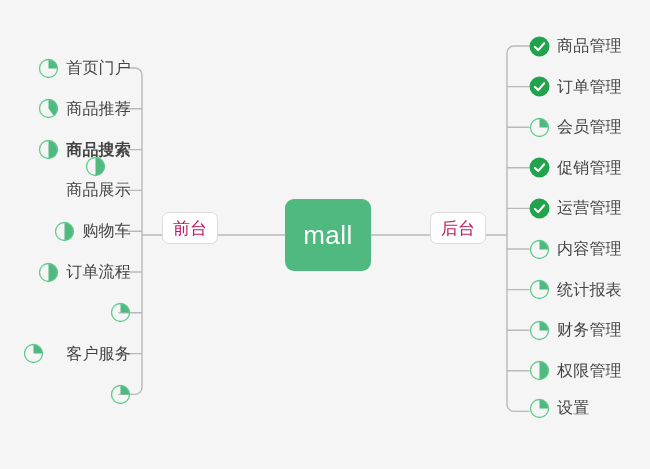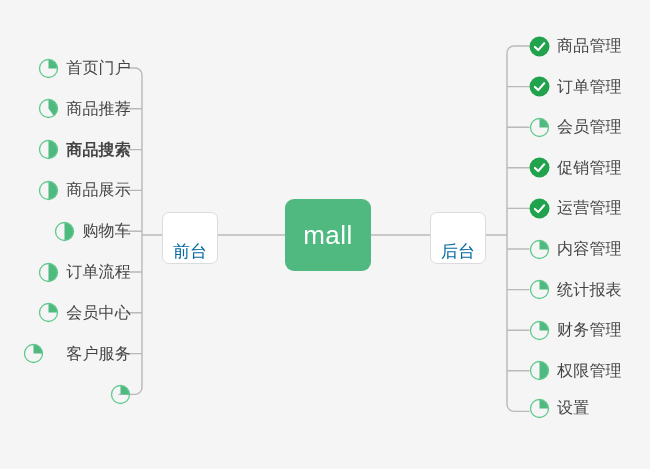--- a/index.html
+++ b/index.html
@@ -72,26 +72,25 @@
     display: flex;
     align-items: center;
     justify-content: center;
     box-sizing: border-box;
   }
   .node-side {
     background: #ffffff;
     border: 1px solid #dcdcdc;
     border-radius: 7px;
     width: 56px;
-    height: 52px;
+    height: 32px;
     margin-top: -23px;
     margin-left: -28px;
     font-size: 17px;
-    color: #0369a1;
-    align-items: flex-end;
+    color: #be185d;
   }
   .node-root {
     background: #4fb980;
     border-radius: 9px;
     width: 86px;
     height: 72px;
     margin-top: -36px;
     margin-left: -39px;
     color: #ffffff;
     font-size: 26px;
@@ -128,21 +127,21 @@
       </div>
       <div class="leaf left" style="top: 149.6px; font-weight: bold;">
         <span class="badge">
           <svg viewBox="0 0 21 21">
             <path d="M10.5 10.5 L10.5 1.5 A9 9 0 0 1 10.50 19.50 Z" fill="#4fb980"></path>
     <circle cx="10.5" cy="10.5" r="9" fill="none" stroke="#5fc98c" stroke-width="1.3"></circle>
           </svg>
         </span>
         <span class="leaf-label">商品搜索</span>
       </div>
-      <div class="leaf left" style="top: 190.4px;">
+      <div class="leaf left" style="top: 190.4px; flex-direction: column;">
         <span class="badge">
           <svg viewBox="0 0 21 21">
             <path d="M10.5 10.5 L10.5 1.5 A9 9 0 0 1 10.50 19.50 Z" fill="#4fb980"></path>
     <circle cx="10.5" cy="10.5" r="9" fill="none" stroke="#5fc98c" stroke-width="1.3"></circle>
           </svg>
         </span>
         <span class="leaf-label">商品展示</span>
       </div>
       <div class="leaf left" style="top: 231.2px;">
         <span class="badge">
@@ -162,21 +161,20 @@
         </span>
         <span class="leaf-label">订单流程</span>
       </div>
       <div class="leaf left" style="top: 312.8px;">
         <span class="badge">
           <svg viewBox="0 0 21 21">
             <path d="M10.5 10.5 L10.5 1.5 A9 9 0 0 1 19.50 10.50 Z" fill="#4fb980"></path>
     <circle cx="10.5" cy="10.5" r="9" fill="none" stroke="#5fc98c" stroke-width="1.3"></circle>
           </svg>
         </span>
-        <span class="leaf-label">会员中心</span>
       </div>
       <div class="leaf left" style="top: 353.6px; gap: 15px;">
         <span class="badge">
           <svg viewBox="0 0 21 21">
             <path d="M10.5 10.5 L10.5 1.5 A9 9 0 0 1 19.50 10.50 Z" fill="#4fb980"></path>
     <circle cx="10.5" cy="10.5" r="9" fill="none" stroke="#5fc98c" stroke-width="1.3"></circle>
           </svg>
         </span>
         <span class="leaf-label">客户服务</span>
       </div>

